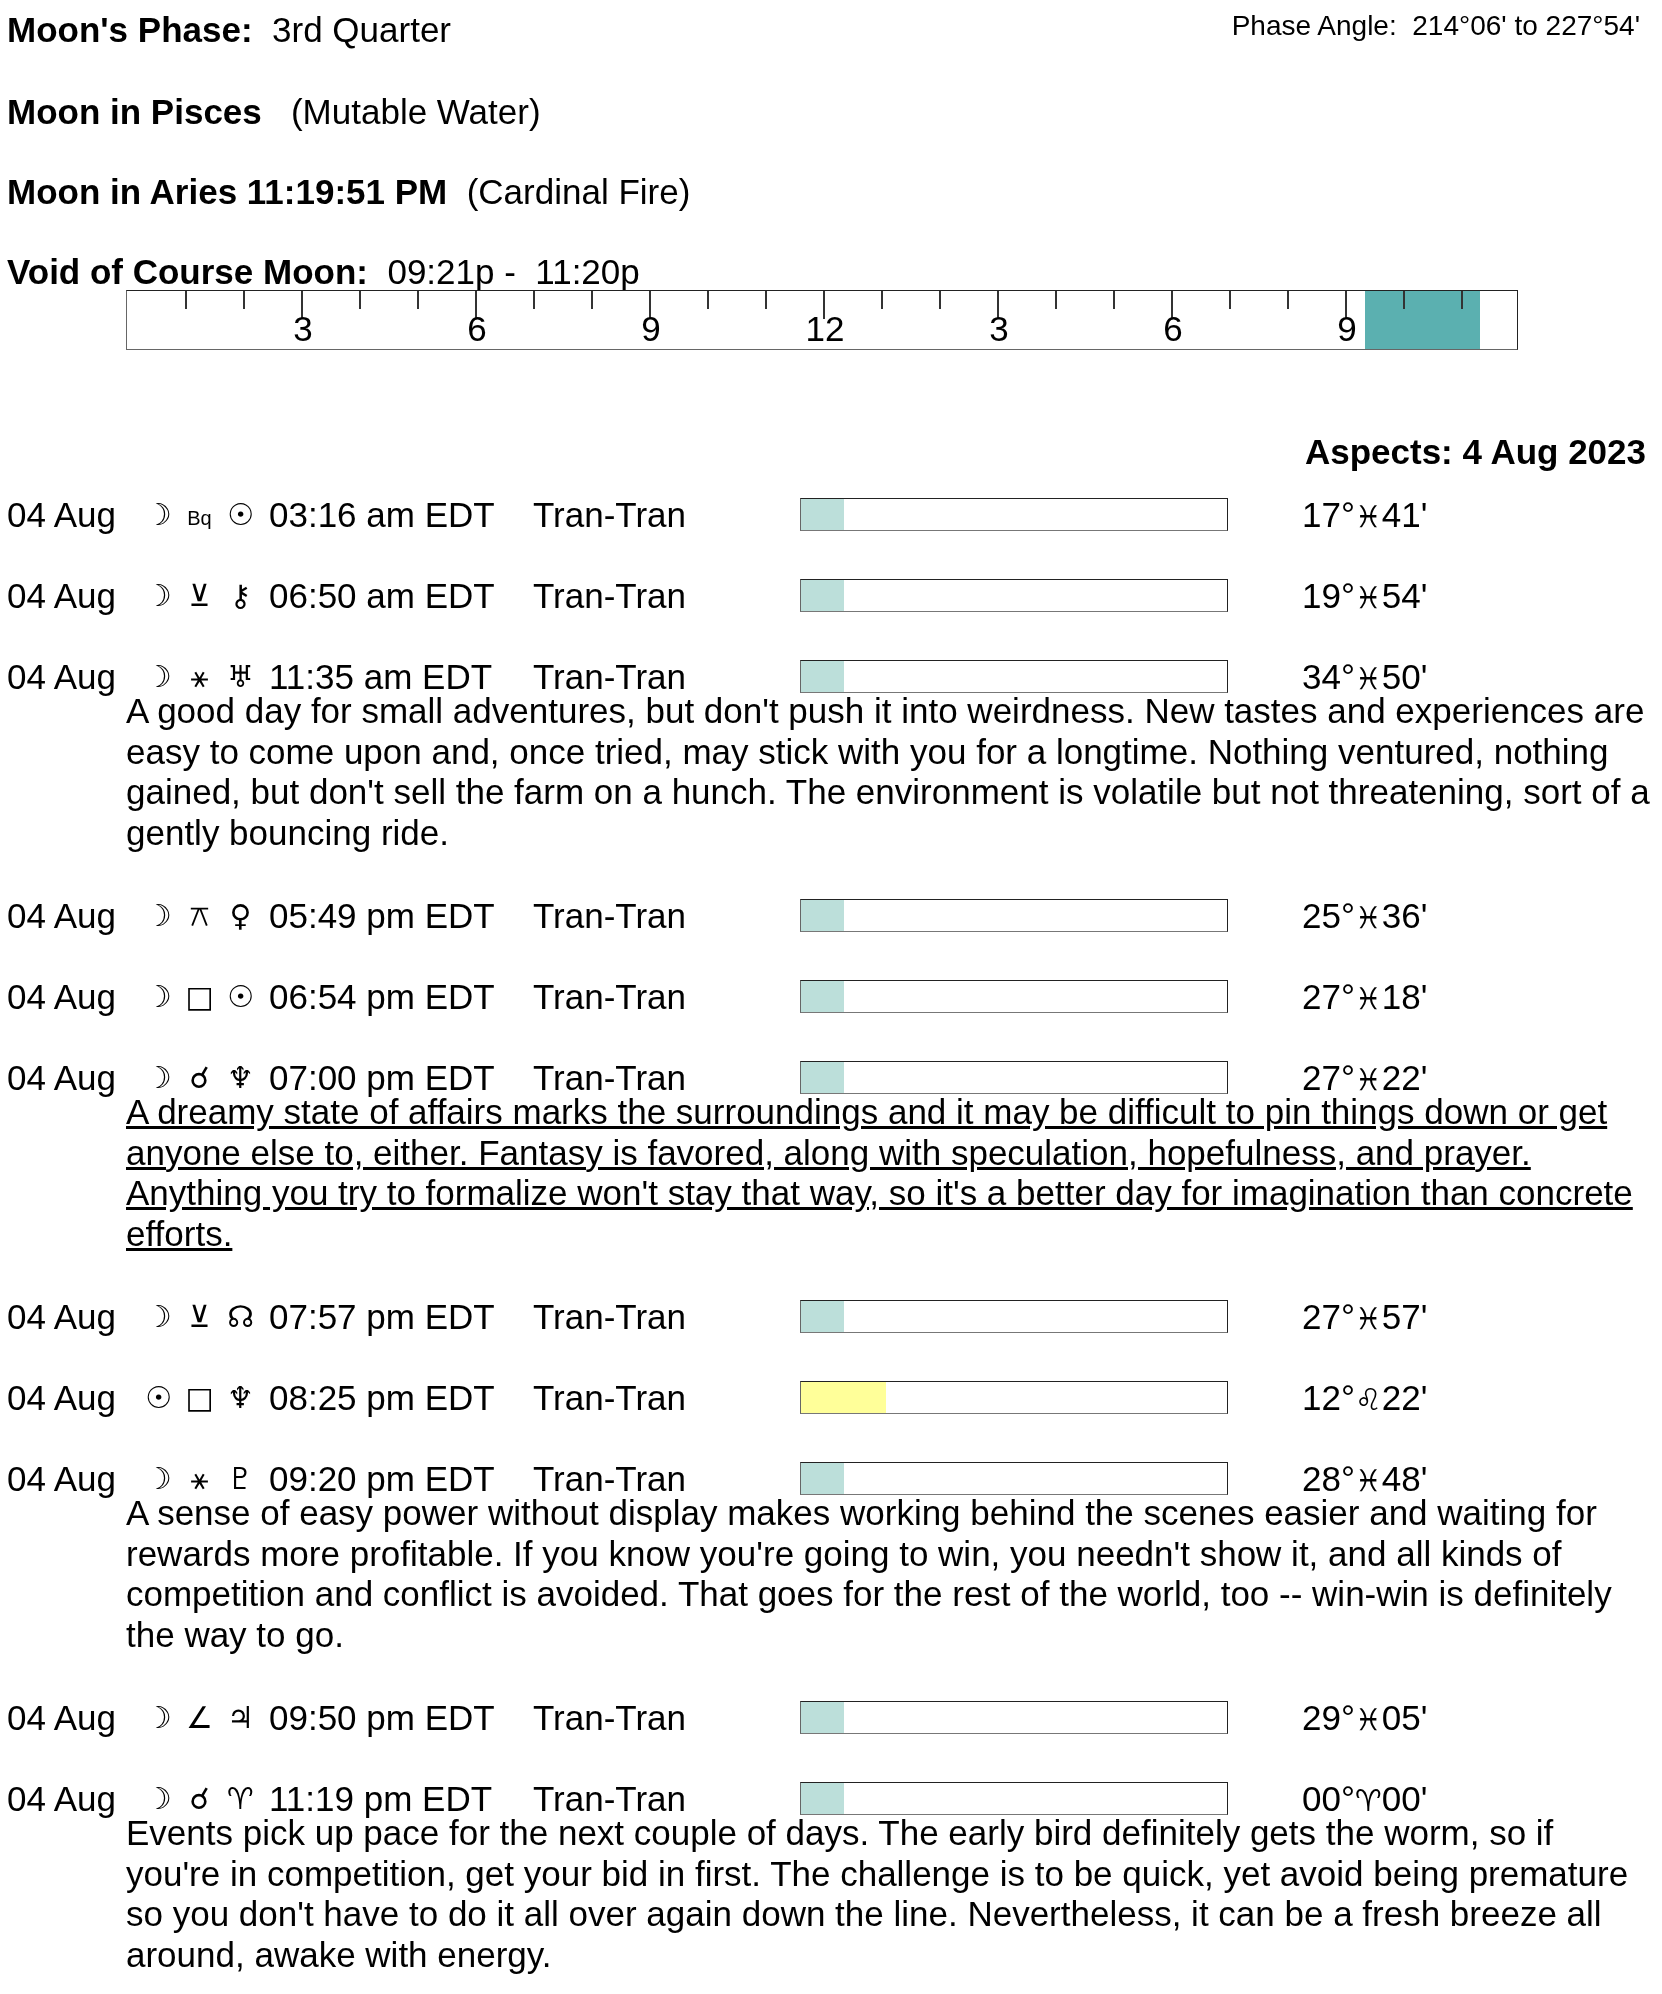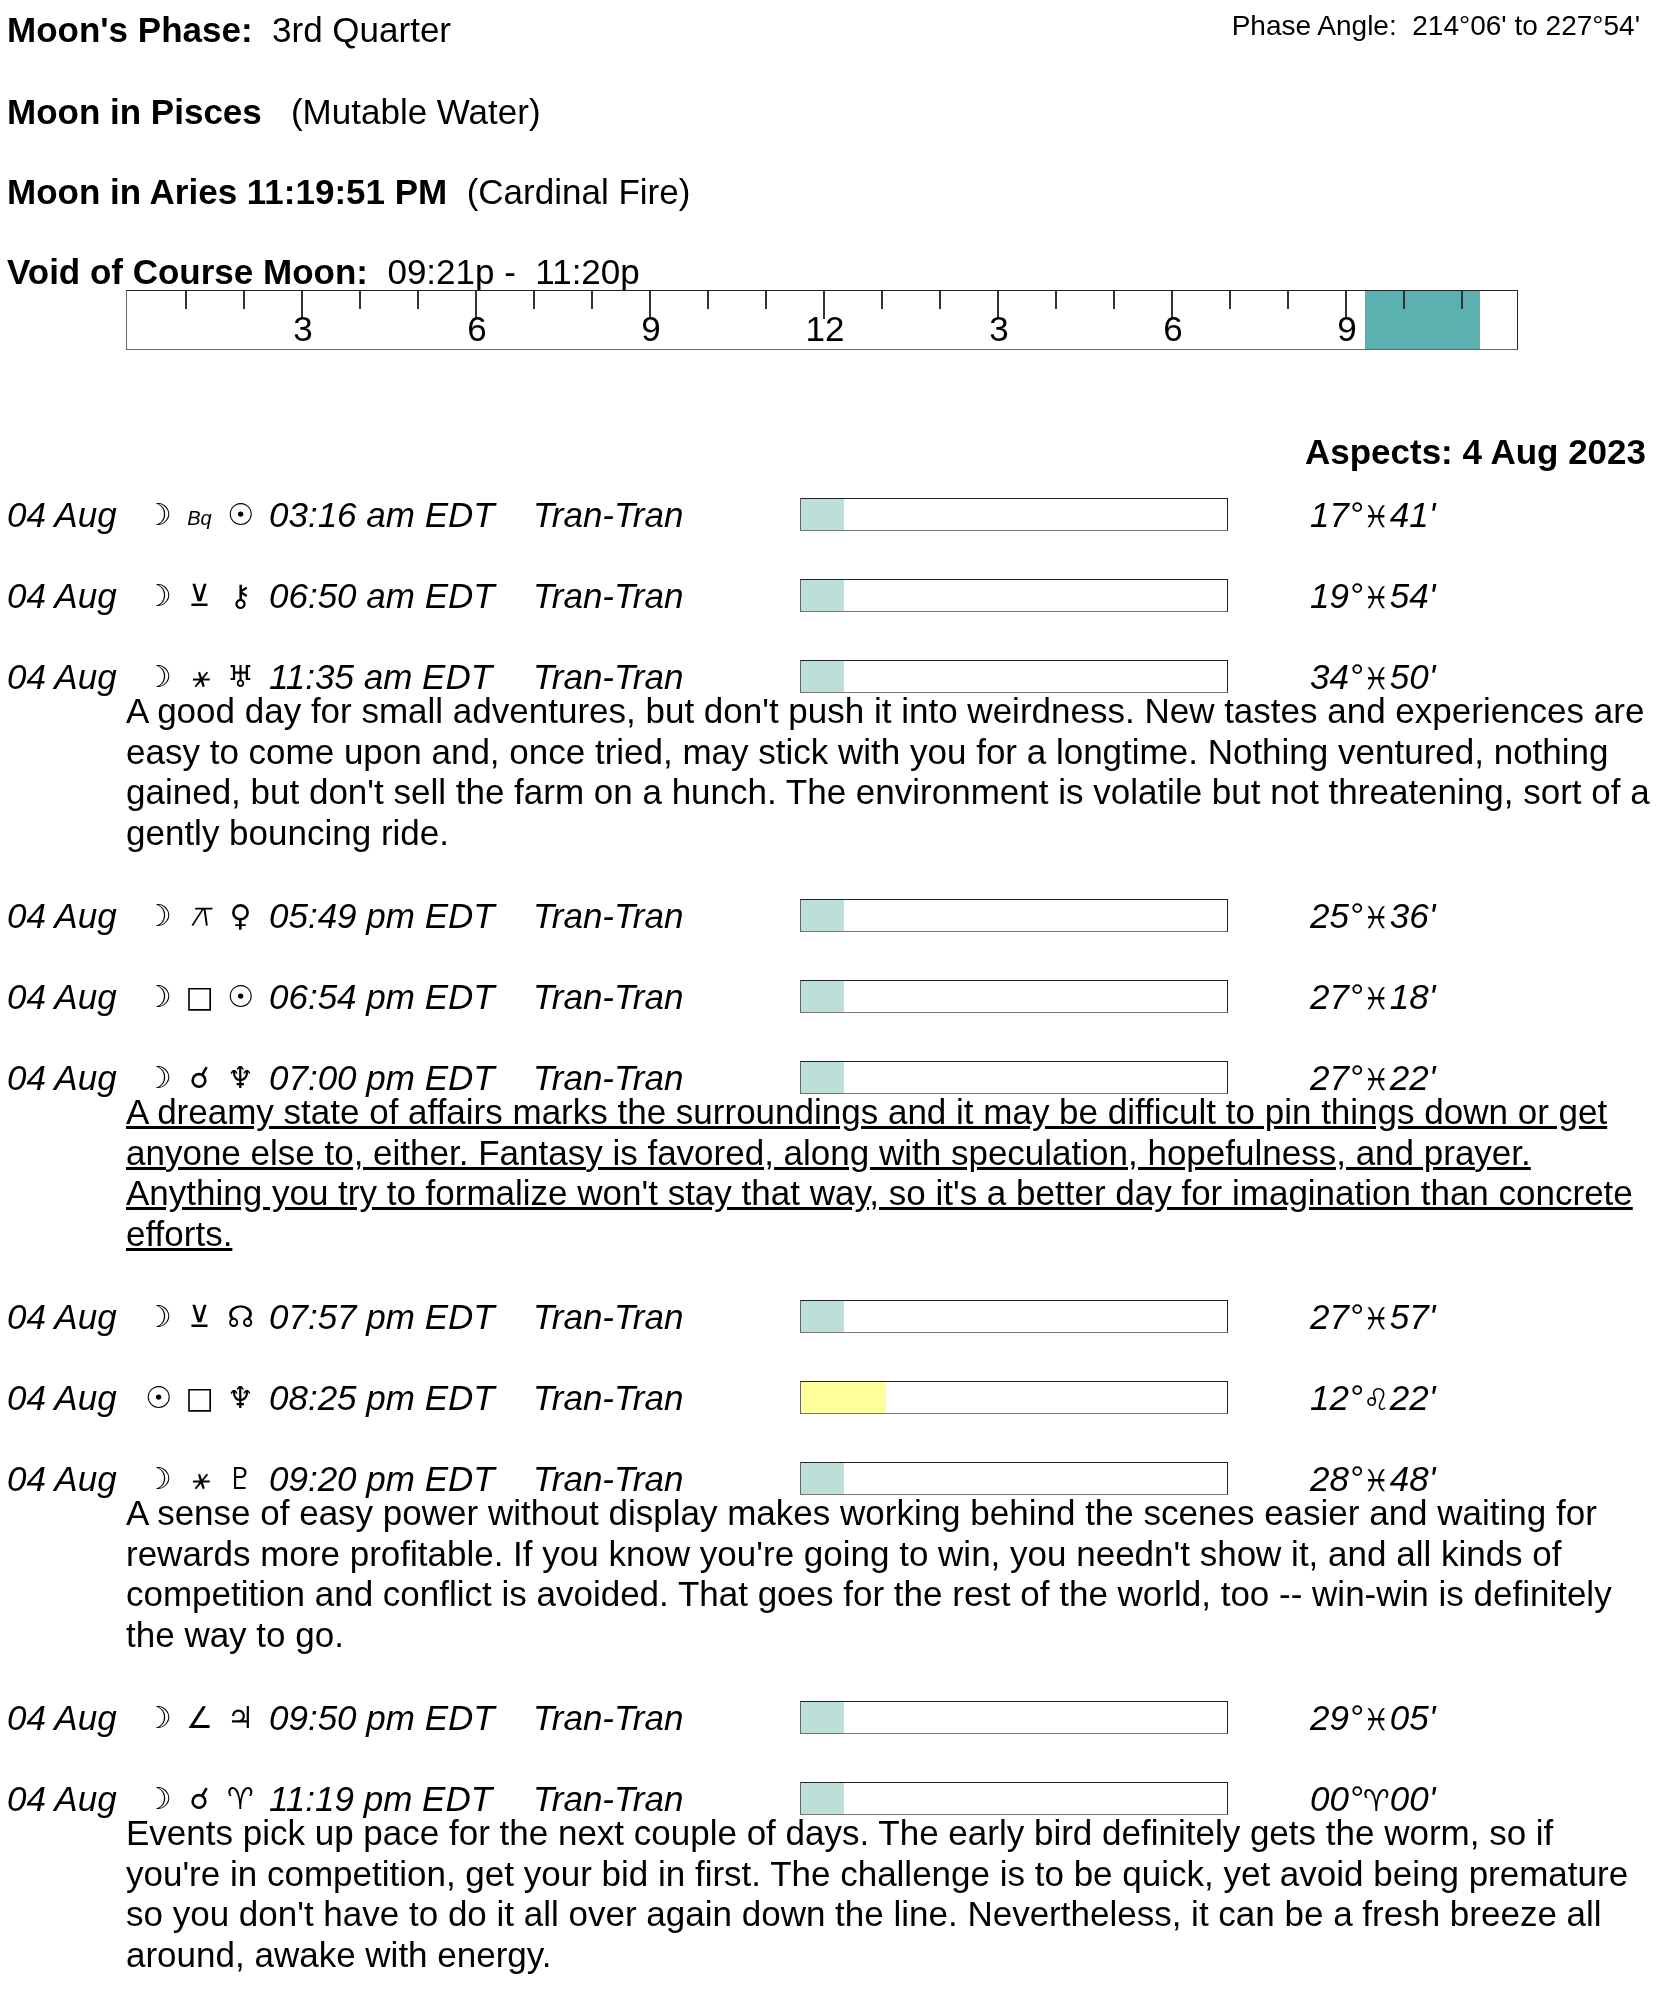--- a/index.html
+++ b/index.html
@@ -7,30 +7,30 @@
          font-family: "Liberation Sans", sans-serif; color: #000; }
   .hdr { position: absolute; left: 7px; font-size: 35px; white-space: pre; line-height: 40px; }
   .hdr b { font-weight: bold; }
   #phase-angle { position: absolute; right: 22px; top: 10px; font-size: 28px; white-space: pre; }
   #timeline { position: absolute; left: 126px; top: 290px; width: 1392px; height: 60px;
               border: 1.5px solid #666; border-top-color: #222; border-right-color: #222; background: #fff; box-sizing: border-box; }
   #timeline .voc { position: absolute; top: 0; bottom: 0; background: #5BB0B0; }
   #timeline .tick { position: absolute; top: 0; width: 1.5px; background: #333; }
   #timeline .hlabel { position: absolute; top: 18px; font-size: 35px; transform: translateX(-50%); line-height: 40px; }
   #aspects-title { position: absolute; left: 0; width: 1646px; top: 432px; text-align: right; font-weight: bold; font-size: 35px; line-height: 40px; }
-  .row { position: absolute; left: 0; height: 40px; width: 1522px; font-size: 35px; line-height: 40px; font-style: italic; }
+  .row { position: absolute; left: 0; height: 40px; width: 1522px; font-size: 35px; line-height: 40px; }
   .row .date { position: absolute; left: 7px; white-space: pre; }
   .row .glyphs { position: absolute; left: 138px; white-space: pre; font-family: "DejaVu Sans", sans-serif; font-size: 30px; }
   .row .glyph { display: inline-block; width: 41px; text-align: center; }
   .row .time { position: absolute; left: 269px; white-space: pre; }
   .row .kind { position: absolute; left: 533px; white-space: pre; }
   .row .bar { position: absolute; left: 800px; top: 3px; width: 428px; height: 33px; box-sizing: border-box;
               border: 1.5px solid #222; border-left-color: #666; border-bottom-color: #777; background: #fff; }
   .row .bar .fill { position: absolute; left: 0; top: 0; bottom: 0; }
-  .row .pos { position: absolute; left: 1302px; white-space: pre; margin-left: 8px; }
+  .row .pos { position: absolute; left: 1302px; white-space: pre; }
   .row .pos .sign { font-family: "DejaVu Sans", sans-serif; font-size: 30px; }
   .desc { position: absolute; left: 126px; width: 1530px; font-size: 35px; line-height: 40.5px; }
 </style>
 </head>
 <body>
 
 <div class="hdr" style="top:10px"><b>Moon's Phase:</b>  <span>3rd Quarter</span></div>
 <div id="phase-angle"><span>Phase Angle:</span>  <span>214°06' to 227°54'</span></div>
 <div class="hdr" style="top:92px"><b>Moon in Pisces</b>   <span>(Mutable Water)</span></div>
 <div class="hdr" style="top:172px"><b>Moon in Aries 11:19:51 PM</b>  <span>(Cardinal Fire)</span></div>

